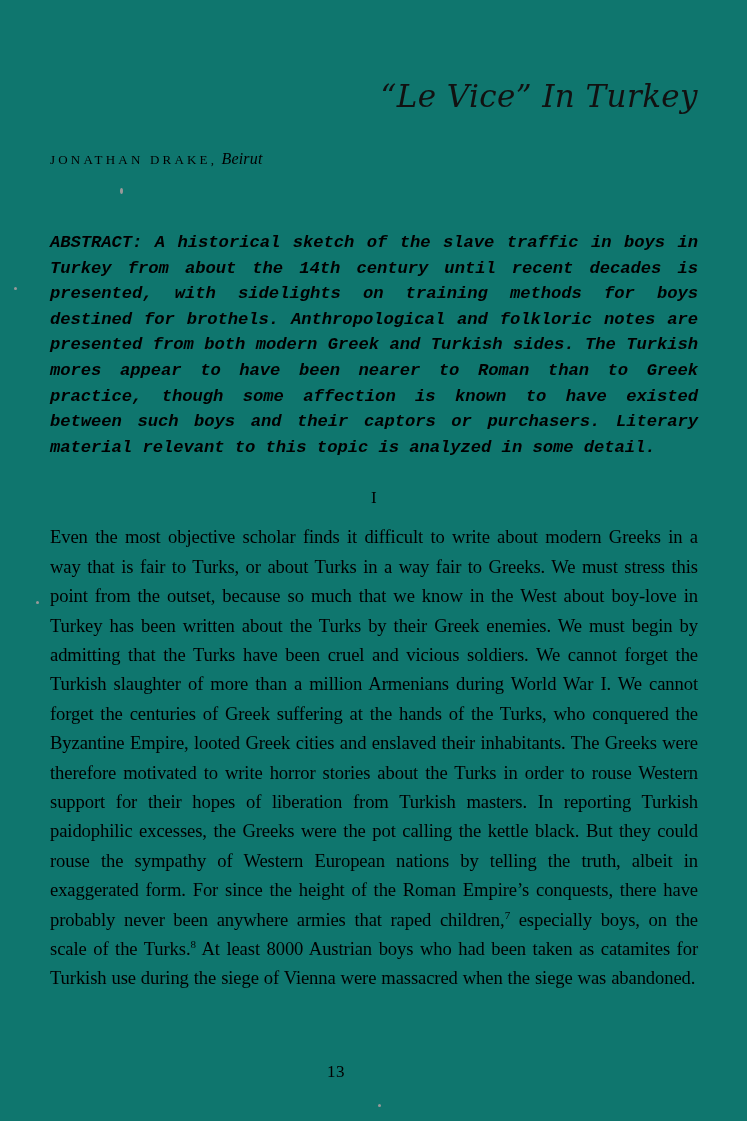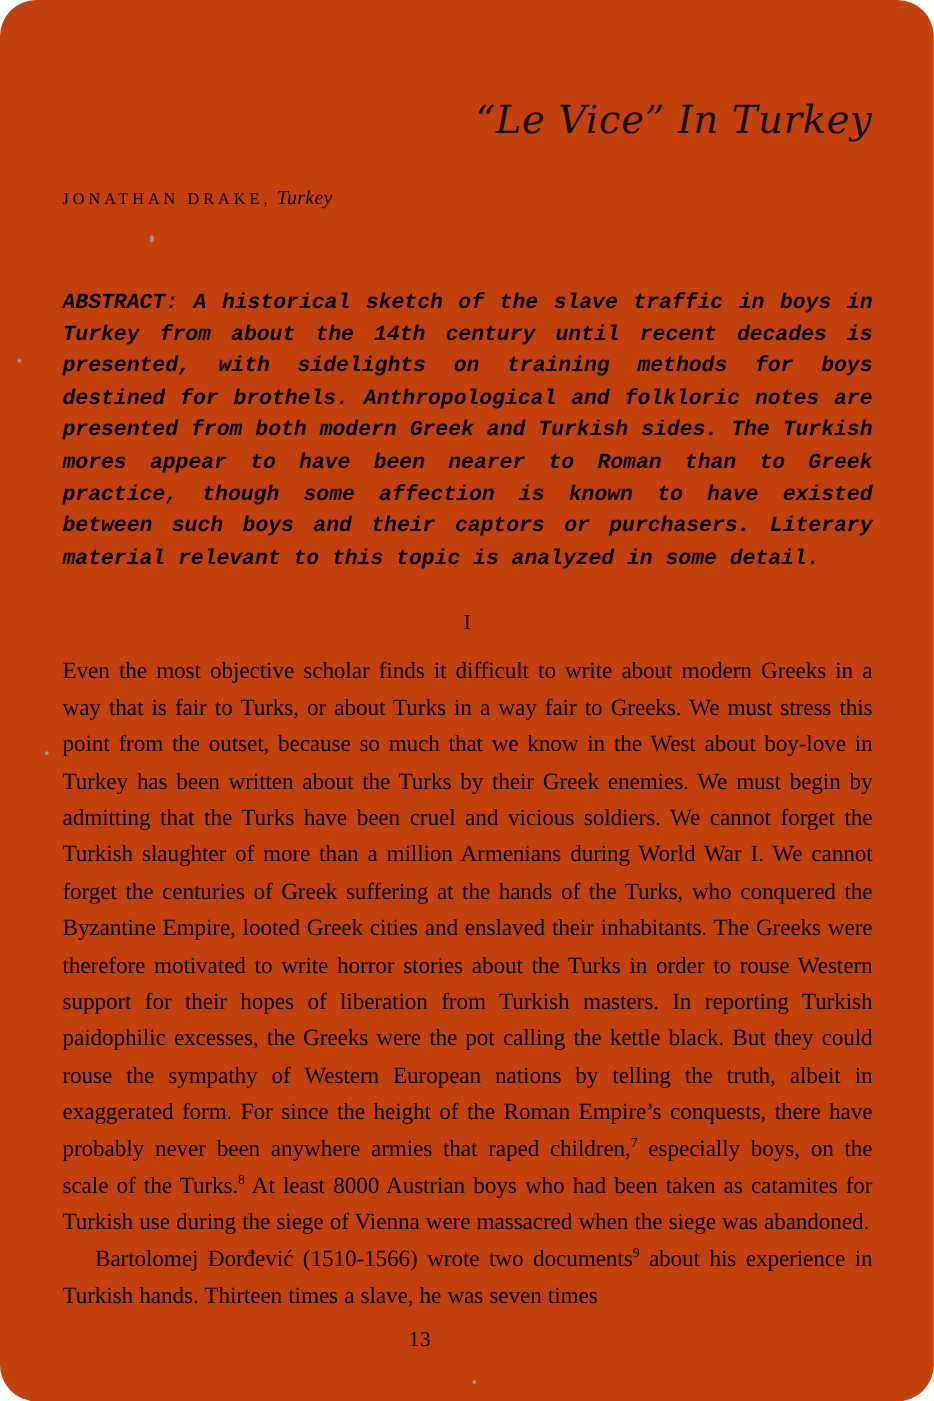--- a/index.html
+++ b/index.html
@@ -13,22 +13,21 @@
     position: relative;
     font-family: "Liberation Serif", "DejaVu Serif", serif;
     color: #000000;
     overflow: hidden;
   }
   .page {
     position: absolute;
     left: 0; top: 0;
     width: 747px;
     height: 1121px;
-    background: #c2410c;
-    border-radius: 29px;
+    background: #0f766e;
   }
   .content {
     position: absolute;
     left: 50px;
     top: 60px;
     width: 648px;
   }
   .article-title {
     font-family: "DejaVu Serif", "Liberation Serif", serif;
     font-style: italic;
@@ -117,31 +116,30 @@
   <div class="speck" style="left:14px;top:287px;width:3px;height:3px;"></div>
   <div class="speck" style="left:36px;top:601px;width:3px;height:3px;"></div>
   <div class="speck" style="left:378px;top:1104px;width:3px;height:3px;"></div>
 
   <div class="content">
 
     <h1 class="article-title">“Le Vice” In Turkey</h1>
 
     <div class="byline">
       <span class="author">JONATHAN DRAKE,</span>
-      <span class="affil">Turkey</span>
+      <span class="affil">Beirut</span>
     </div>
 
     <div class="abstract">
       <span class="lead">ABSTRACT:</span><span> A historical sketch of the slave traffic in boys in Turkey from about the 14th century until recent decades is presented, with sidelights on training methods for boys destined for brothels. Anthropological and folkloric notes are presented from both modern Greek and Turkish sides. The Turkish mores appear to have been nearer to Roman than to Greek practice, though some affection is known to have existed between such boys and their captors or purchasers. Literary material relevant to this topic is analyzed in some detail.</span>
     </div>
 
     <div class="section-number">I</div>
 
     <div class="body-text" id="body-text">
         <p>Even the most objective scholar finds it difficult to write about modern Greeks in a way that is fair to Turks, or about Turks in a way fair to Greeks. We must stress this point from the outset, because so much that we know in the West about boy-love in Turkey has been written about the Turks by their Greek enemies. We must begin by admitting that the Turks have been cruel and vicious soldiers. We cannot forget the Turkish slaughter of more than a million Armenians during World War I. We cannot forget the centuries of Greek suffering at the hands of the Turks, who conquered the Byzantine Empire, looted Greek cities and enslaved their inhabitants. The Greeks were therefore motivated to write horror stories about the Turks in order to rouse Western support for their hopes of liberation from Turkish masters. In reporting Turkish paidophilic excesses, the Greeks were the pot calling the kettle black. But they could rouse the sympathy of Western European nations by telling the truth, albeit in exaggerated form. For since the height of the Roman Empire’s conquests, there have probably never been anywhere armies that raped children,<sup>7</sup> especially boys, on the scale of the Turks.<sup>8</sup> At least 8000 Austrian boys who had been taken as catamites for Turkish use during the siege of Vienna were massacred when the siege was abandoned.</p>
-        <p class="indent">Bartolomej Đorđević (1510-1566) wrote two documents<sup>9</sup> about his experience in Turkish hands. Thirteen times a slave, he was seven times</p>
       </div>
 
   </div>
 
   <div class="page-number">13</div>
 
 </div>
 
 </body></html>

